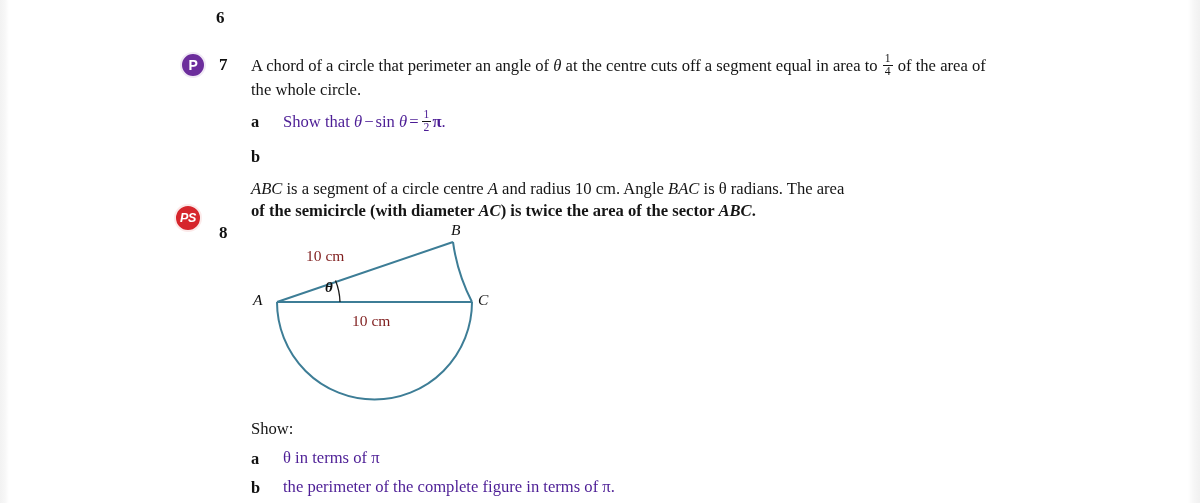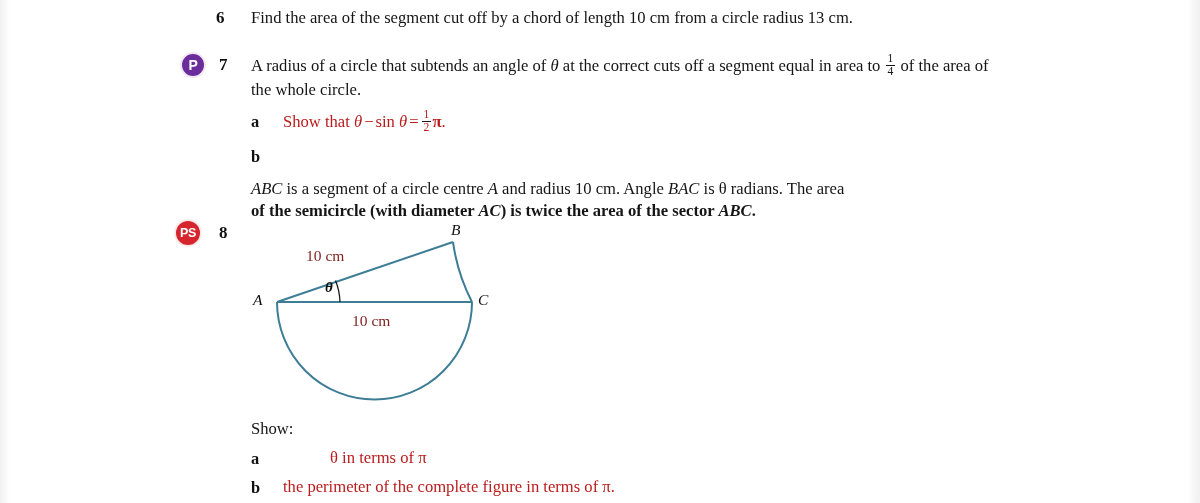--- a/index.html
+++ b/index.html
@@ -52,21 +52,21 @@
   .sublabel {
     position: absolute;
     font-weight: bold;
     font-size: 16.4px;
     color: #111;
   }
   .subbody {
     position: absolute;
     font-size: 16.6px;
     line-height: 22.5px;
-    color: #b91c1c;
+    color: #4c1d95;
   }
 
   .it { font-style: italic; margin-top: 36px; }
 
   
   .frac {
     display: inline-block;
     vertical-align: -0.45em;
     text-align: center;
     font-size: 0.70em;
@@ -140,37 +140,36 @@
 </style>
 </head>
 <body>
 
 <div class="page">
 
   <div class="edge-left"></div>
   <div class="edge-right"></div>
 
   <div class="qnum" style="left:216px; top:9px;">6</div>
-  <div class="qbody wide" style="left:251px; top:7px; width:745px;">Find the area of the segment cut off by a chord of length 10 cm from a circle radius 13 cm.</div>
 
   <div class="badge p" style="left:180px; top:52px;">P</div>
   <div class="qnum" style="left:219px; top:56px;">7</div>
 
-  <div class="qbody wide" style="left:251px; top:54px; width:748px;"><span>A radius of a circle that subtends an angle of </span><span class="mathspan">θ</span><span> at the correct cuts off a segment equal in area to </span><span class="frac"><span class="num">1</span><span class="den">4</span></span><span> of the area of the whole circle.</span></div>
+  <div class="qbody wide" style="left:251px; top:54px; width:748px;"><span>A chord of a circle that perimeter an angle of </span><span class="mathspan">θ</span><span> at the centre cuts off a segment equal in area to </span><span class="frac"><span class="num">1</span><span class="den">4</span></span><span> of the area of the whole circle.</span></div>
 
   <div class="sublabel" style="left:251px; top:112px;">a</div>
   <div class="subbody" style="left:283px; top:110px; width:640px;"><span>Show that </span><span class="mathspan">θ</span><span class="opspan">−</span><span>sin</span>&nbsp;<span class="mathspan">θ</span><span class="opspan">=</span><span class="frac"><span class="num">1</span><span class="den">2</span></span><span style="font-weight:bold;">π</span><span>.</span></div>
 
   <div class="sublabel" style="left:251px; top:147px;">b</div>
 
   <div class="qbody" style="left:251px; top:178px; width:760px;"><span class="it">ABC</span><span> is a segment of a circle centre </span><span class="it">A</span><span> and radius 10 cm. Angle </span><span class="it">BAC</span><span> is θ radians. The area</span></div>
 
   <div class="qbody" style="left:251px; top:200px; width:760px;font-weight:bold;"><span>of the semicircle (with diameter </span><span class="it">AC</span><span>) is twice the area of the sector </span><span class="it">ABC</span><span>.</span></div>
 
-  <div class="badge ps" style="left:174px; top:219px;">PS</div>
+  <div class="badge ps" style="left:174px; top:204px;font-style:italic;">PS</div>
   <div class="qnum" style="left:219px; top:224px;">8</div>
 
   <div class="figure">
     <svg width="300" height="200" viewBox="0 0 300 200">
 
       <path d="M 37 84 A 97.5 97.5 0 0 0 232 84" fill="none" stroke="#3d7d96" stroke-width="2"></path>
 
       <line x1="37" y1="84" x2="232" y2="84" stroke="#3d7d96" stroke-width="2"></line>
 
       <line x1="37" y1="84" x2="213" y2="24" stroke="#3d7d96" stroke-width="2"></line>
@@ -184,18 +183,18 @@
     <div class="figlabel" style="left:211px; top:3px;">B</div>
     <div class="figlabel" style="left:238px; top:73px;">C</div>
     <div class="thetalabel" style="left:85px; top:61px;">θ</div>
     <div class="dimlabel" style="left:66px; top:29px;">10 cm</div>
     <div class="dimlabel" style="left:112px; top:94px;">10 cm</div>
   </div>
 
   <div class="qbody" style="left:251px; top:418px;">Show:</div>
 
   <div class="sublabel" style="left:251px; top:449px;">a</div>
-  <div class="subbody" style="left:283px; top:447px; width:640px;margin-left:47px;">θ in terms of π</div>
+  <div class="subbody" style="left:283px; top:447px; width:640px;">θ in terms of π</div>
 
   <div class="sublabel" style="left:251px; top:478px;">b</div>
   <div class="subbody" style="left:283px; top:476px; width:640px;">the perimeter of the complete figure in terms of π.</div>
 
 </div>
 
 </body></html>

